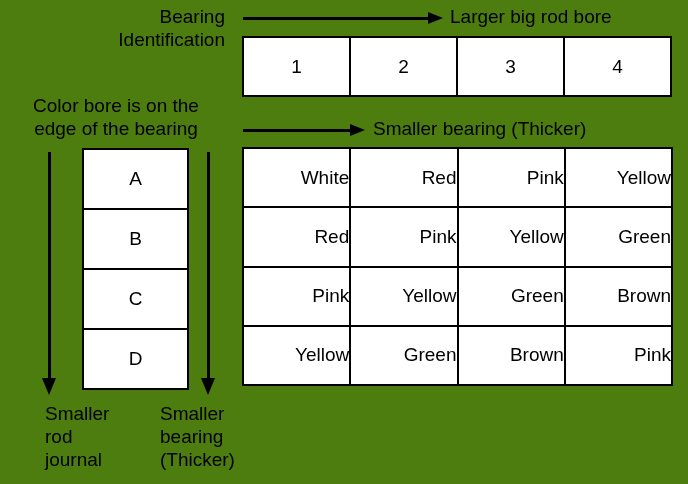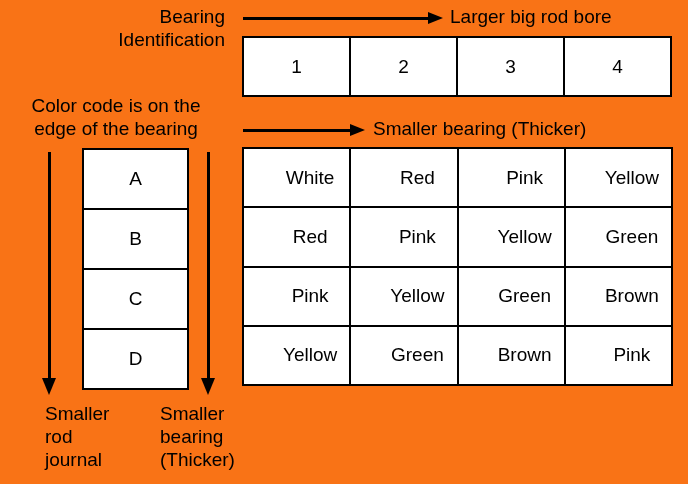--- a/index.html
+++ b/index.html
@@ -8,21 +8,21 @@
     background: #ffffff;
   }
   body {
     font-family: "Liberation Sans", sans-serif;
     color: #000000;
   }
   #stage {
     position: relative;
     width: 688px;
     height: 484px;
-    background: #f97316;
+    background: #4d7c0f;
     overflow: hidden;
     text-decoration: underline;
   }
 
   
   .abs { position: absolute; }
 
   
   .label {
     font-size: 19px;
@@ -60,21 +60,21 @@
   #row-table { left: 82px; top: 148px; width: 107px; height: 240px; }
   #row-table td {
     text-align: center;
     vertical-align: middle;
     height: 58px;
     border-width: 2px;
   }
   
   #color-table { left: 242px; top: 147px; width: 431px; height: 239px; }
   #color-table td {
-    text-align: center;
+    text-align: right;
     vertical-align: middle;
     height: 57px;
     padding-left: 27px;
     border-width: 2px;
   }
 
   
   .arrow-h {
     position: absolute;
     height: 13px;
@@ -116,21 +116,21 @@
   }
 </style>
 </head>
 <body>
 
 <div id="stage">
 
   <div class="abs label right" style="left:45px; top:5px; width:180px;">Bearing
 Identification</div>
 
-  <div class="abs label center" style="left:2px; top:94px; width:228px;">Color code is on the
+  <div class="abs label center" style="left:2px; top:94px; width:228px;">Color bore is on the
 edge of the bearing</div>
 
   <div class="arrow-h" style="left:243px; top:12px; width:200px;">
     <div class="shaft" style="width:186px;"></div>
     <div class="head" style="left:185px;"></div>
   </div>
   <div class="abs label left" style="left:450px; top:5px; width:240px;">Larger big rod bore</div>
 
   <table class="grid" id="top-table">
     <tbody>

